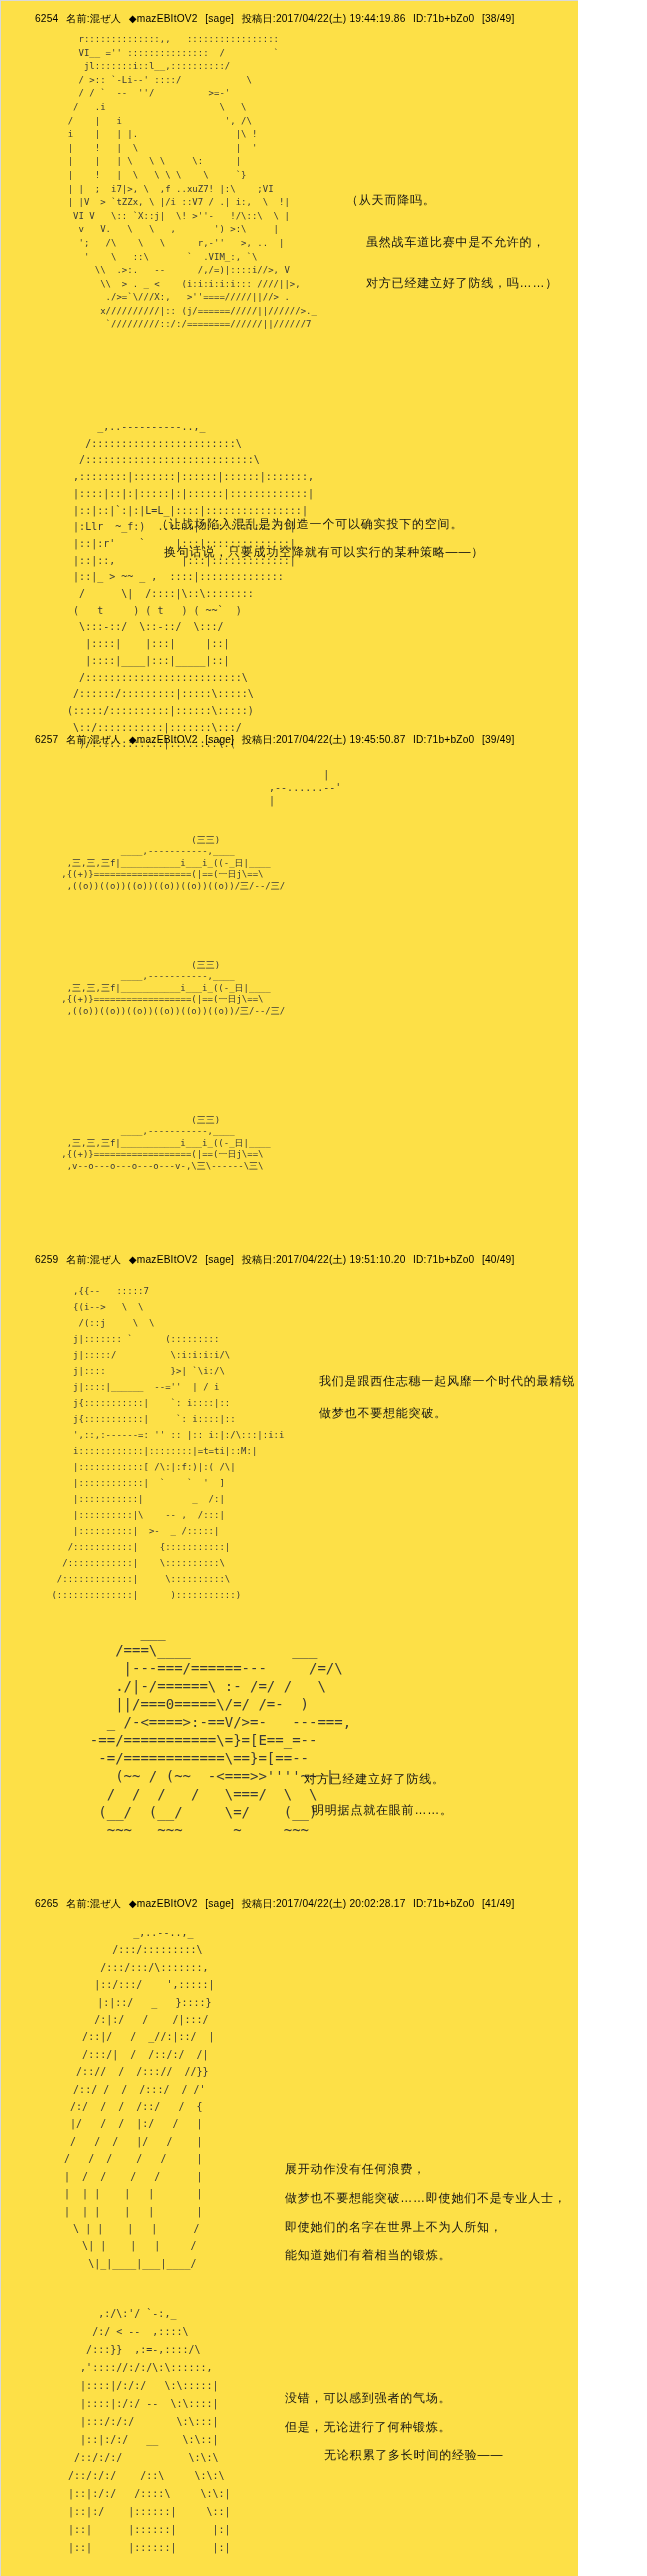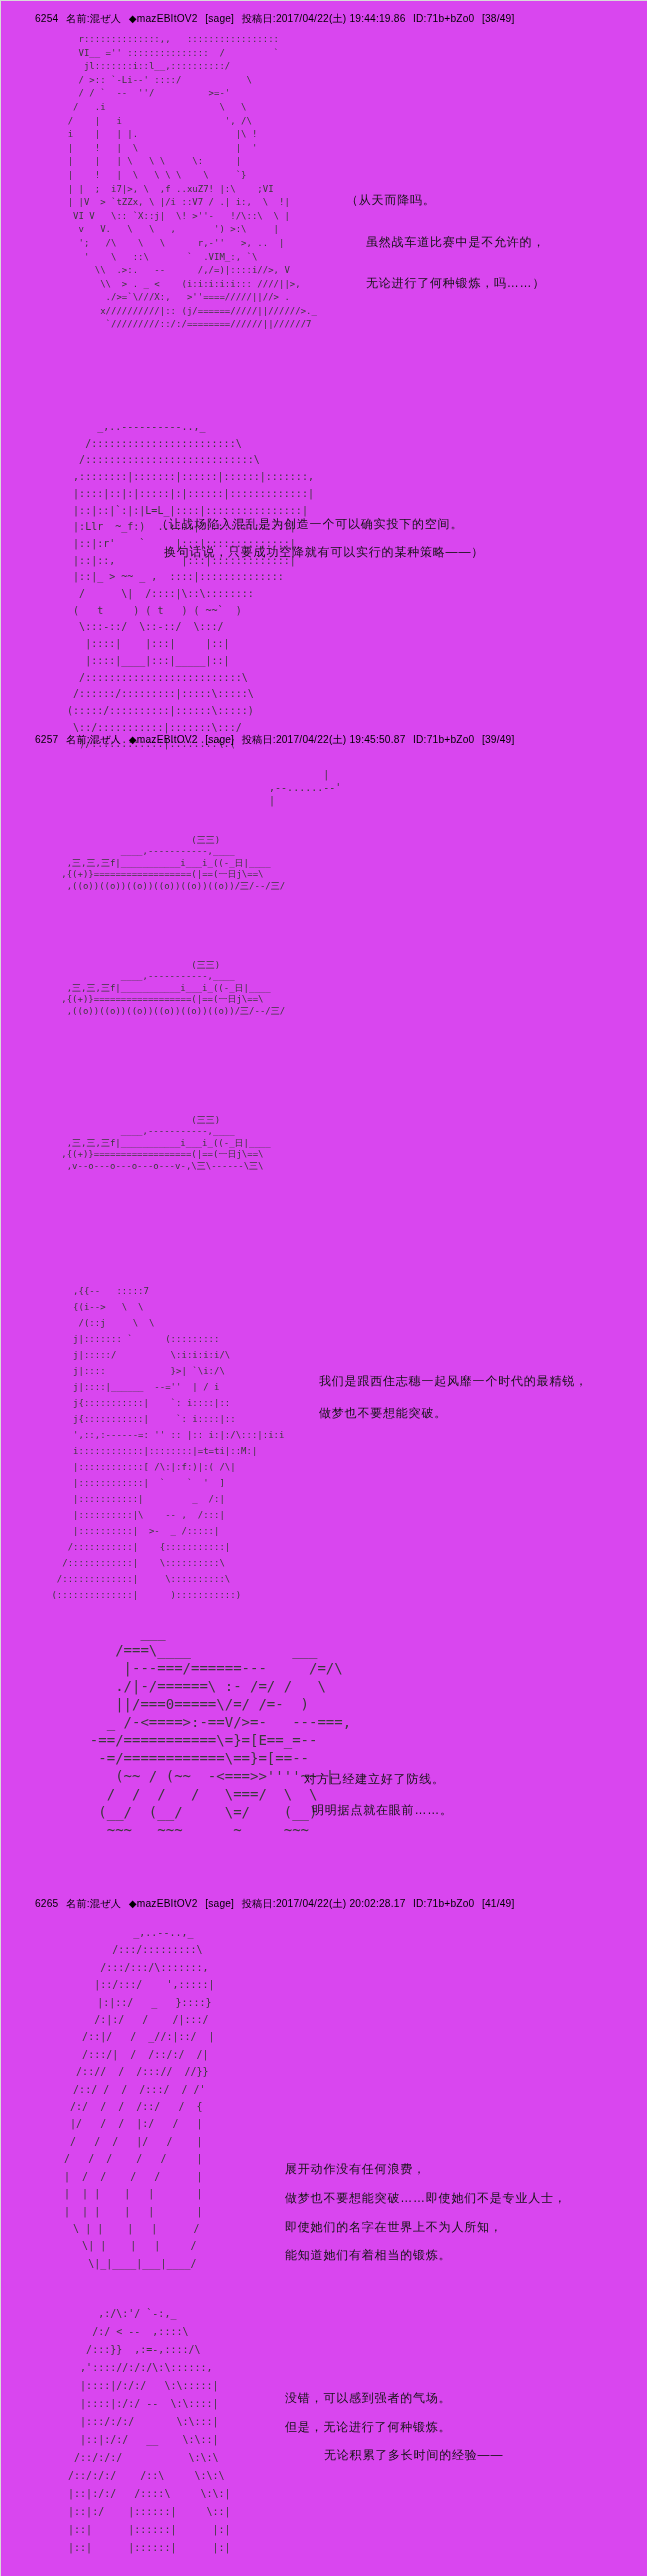--- a/index.html
+++ b/index.html
@@ -1,17 +1,17 @@
 <!DOCTYPE html>
 <html style="font-size:12px"><head>
 <meta charset="utf-8">
 <style>
   html,body{margin:0;padding:0;background:#ffffff;}
   #page{
-    position:relative;width:647px;height:2576px;background:#d946ef;
+    position:relative;width:578px;height:2576px;background:#fde047;
     border-left:0.8px solid #d9d9d9;border-top:0.8px solid #d9d9d9;
     box-sizing:border-box;overflow:hidden;
     font-family:"Liberation Sans",sans-serif;
   }
   .ph{
     position:absolute;left:34px;font-size:10.2px;color:#000;
     white-space:nowrap;letter-spacing:0.2px;
   }
   .ph .g + .g{margin-left:4.5px;}
   .pair span{display:inline;}
@@ -55,21 +55,21 @@
       ';   /\    \   \      r,-''   &gt;, ..  |
        '    \   ::\       `  .VIM_:, `\
          \\  .&gt;:.   --      /,/=)|::::i//&gt;, V
           \\  &gt; . _ &lt;    (i:i:i:i:i::: ////||&gt;,
            ./&gt;=`\///X:,   &gt;''====/////||//&gt; .
           x//////////|:: (j/======/////||//////&gt;._
            `/////////::/:/========//////||//////7</pre>
 
   <div class="dlg" style="left:345px;top:191px;">（从天而降吗。</div>
   <div class="dlg" style="left:365px;top:233px;">虽然战车道比赛中是不允许的，</div>
-  <div class="dlg" style="left:365px;top:274px;">无论进行了何种锻炼，吗……）</div>
+  <div class="dlg" style="left:365px;top:274px;">对方已经建立好了防线，吗……）</div>
 
   <pre class="aa" style="left:42px;top:377px;font-size:10px;line-height:16.7px;margin-top:41px;">         _,..----------..,_
        /::::::::::::::::::::::::\
       /::::::::::::::::::::::::::::\
      ,::::::::|:::::::|::::::|::::::|:::::::,
      |::::|::|:|:::::|:|::::::|:::::::::::::|
      |::|::|`:|:|L=L_|::::|::::::::::::::::|
      |:Llr  ~_f:)  ..::::|:::::::::::::::|
      |::|:r'    `     |:::|::::::::::::::|
      |::|::,           |:::|:::::::::::::|
@@ -111,20 +111,29 @@
               ____,-----------,____
     ,三,三,三f|___________i___i_((-_日|____
    ,{(+)}==================(|==(一日j\==\
     ,((o))((o))((o))((o))((o))((o))/三/--/三/</pre>
   <pre class="aa" style="left:44px;top:1114px;font-size:9px;line-height:11.4px;">                           (三三)
               ____,-----------,____
     ,三,三,三f|___________i___i_((-_日|____
    ,{(+)}==================(|==(一日j\==\
     ,v--o---o---o---o---v-,\三\------\三\</pre>
 
+  <div class="ph" style="top:1252px;">
+    <span class="g">6259</span>
+    <span class="g pair"><span>名前:</span><span>混ぜ人</span></span>
+    <span class="g">◆mazEBItOV2</span>
+    <span class="g">[sage]</span>
+    <span class="g pair"><span>投稿日:</span><span>2017/04/22(土) 19:51:10.20</span></span>
+    <span class="g">ID:71b+bZo0</span>
+    <span class="g">[40/49]</span>
+  </div>
 
   <pre class="aa" style="left:45px;top:1282px;font-size:9px;line-height:16px;">     ,{{--   :::::7
      {(i--&gt;   \  \
       /(::j     \  \
      j|::::::: `      (:::::::::
      j|:::::/          \:i:i:i:i/\
      j|::::            }&gt;| `\i:/\
      j|::::|______  --=''  | / i
      j{:::::::::::|    `: i::::|::
      j{:::::::::::|     `: i::::|::

